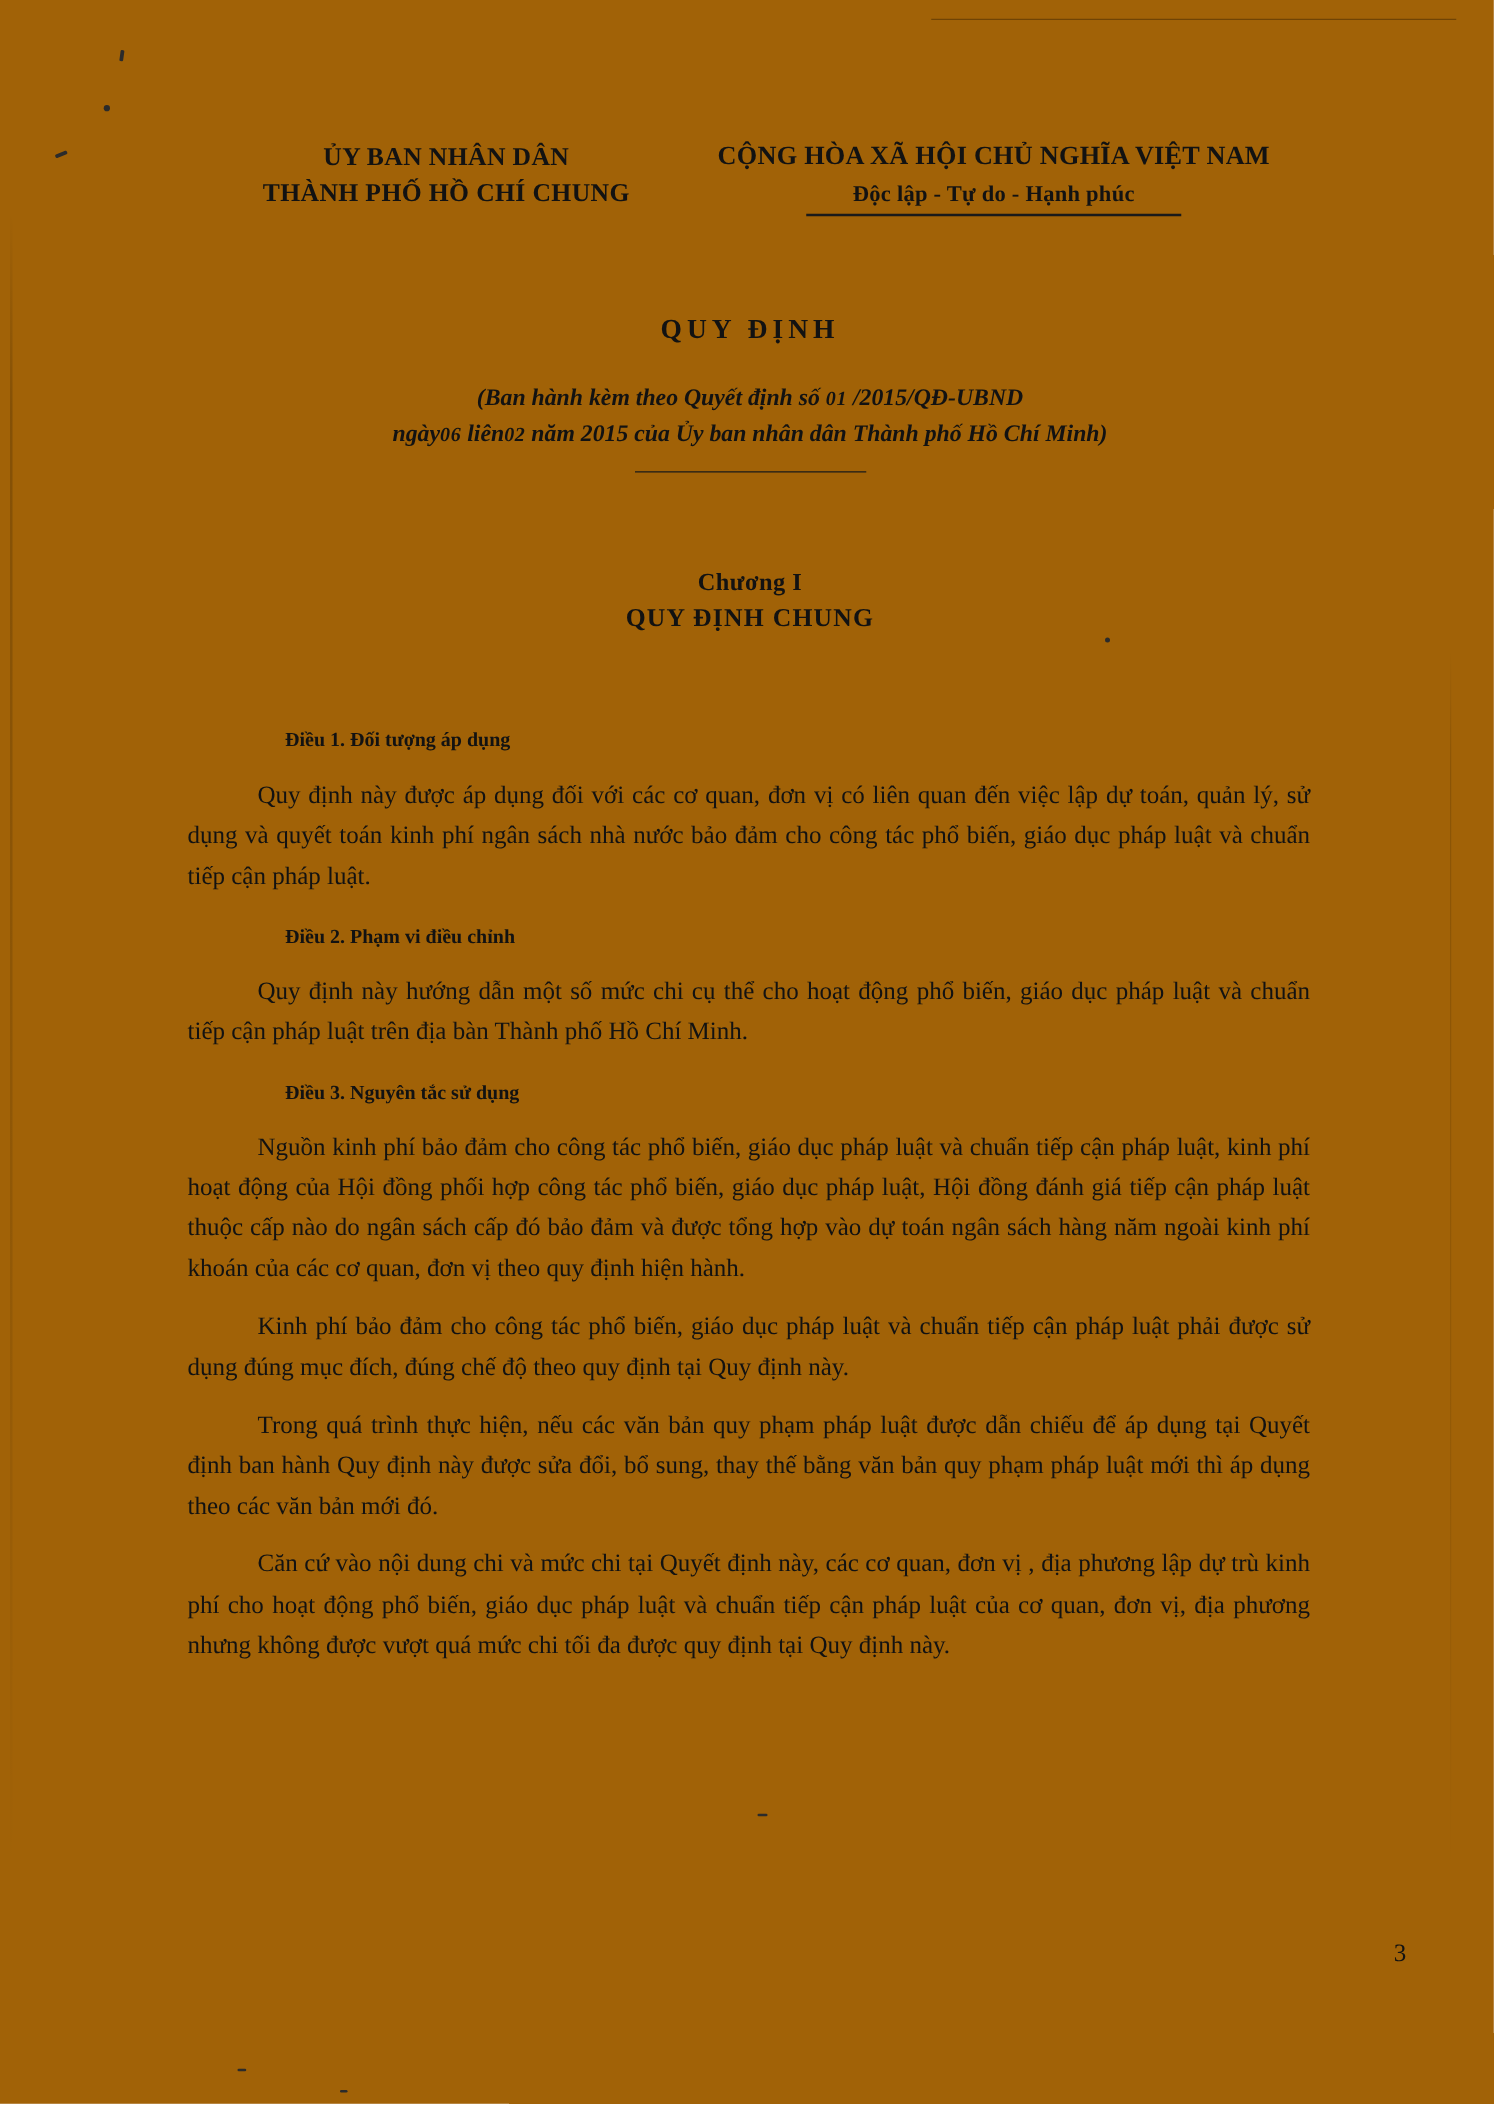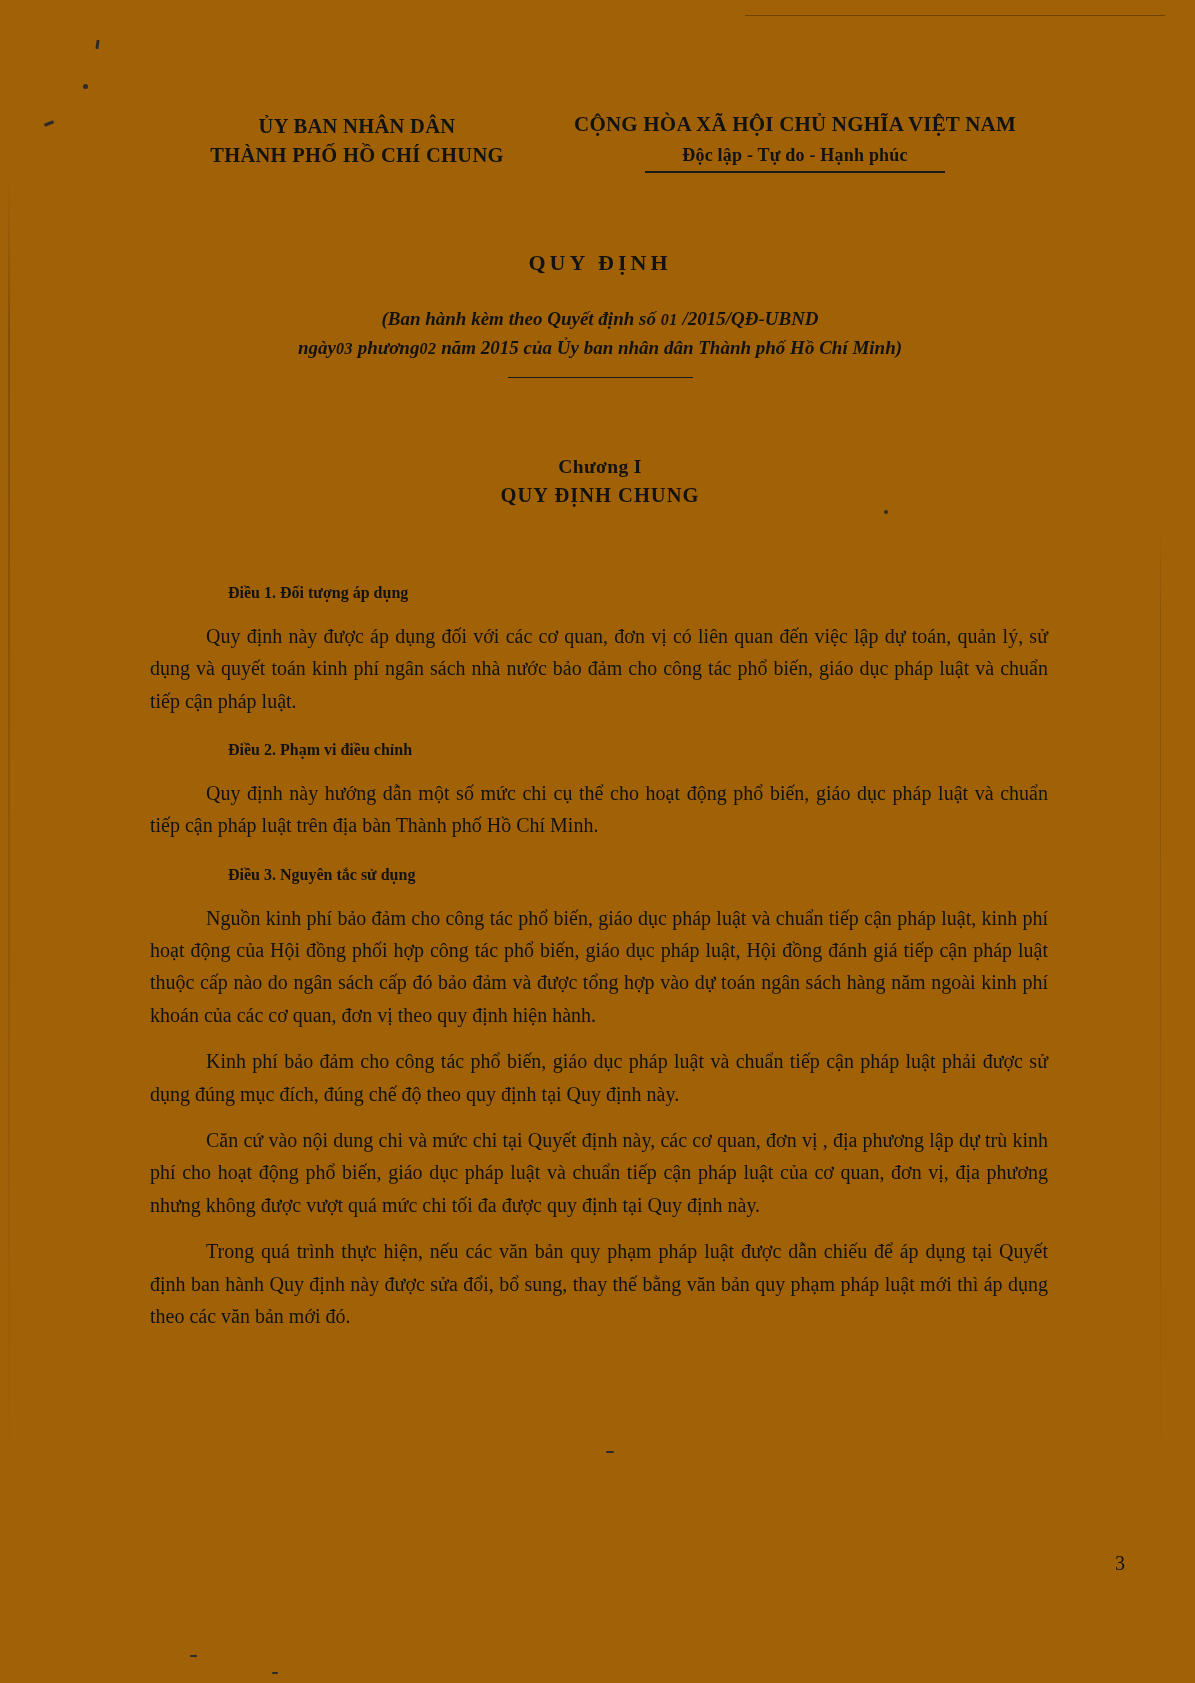--- a/index.html
+++ b/index.html
@@ -214,22 +214,22 @@
 
     <div class="title-block">
       <div class="doc-kind">QUY ĐỊNH</div>
       <div class="issued-by">
         <div>
           <span>(Ban hành kèm theo Quyết định số</span>
           <span class="hand">01</span>
           <span>/2015/QĐ-UBND</span>
         </div>
         <div>
-          <span>ngày</span><span class="hand">03</span>
-          <span>phương</span><span class="hand">02</span>
+          <span>ngày</span><span class="hand">06</span>
+          <span>liên</span><span class="hand">02</span>
           <span>năm 2015 của Ủy ban nhân dân Thành phố Hồ Chí Minh)</span>
         </div>
       </div>
       <div class="title-rule"></div>
     </div>
 
     <div class="chapter">
       <div class="ch-num">Chương I</div>
       <div class="ch-name">QUY ĐỊNH CHUNG</div>
     </div>
@@ -238,22 +238,22 @@
 
       <div class="article-head">Điều 1. Đối tượng áp dụng</div>
       <p class="para">Quy định này được áp dụng đối với các cơ quan, đơn vị có liên quan đến việc lập dự toán, quản lý, sử dụng và quyết toán kinh phí ngân sách nhà nước bảo đảm cho công tác phổ biến, giáo dục pháp luật và chuẩn tiếp cận pháp luật.</p>
 
       <div class="article-head">Điều 2. Phạm vi điều chỉnh</div>
       <p class="para">Quy định này hướng dẫn một số mức chi cụ thể cho hoạt động phổ biến, giáo dục pháp luật và chuẩn tiếp cận pháp luật trên địa bàn Thành phố Hồ Chí Minh.</p>
 
       <div class="article-head">Điều 3. Nguyên tắc sử dụng</div>
       <p class="para">Nguồn kinh phí bảo đảm cho công tác phổ biến, giáo dục pháp luật và chuẩn tiếp cận pháp luật, kinh phí hoạt động của Hội đồng phối hợp công tác phổ biến, giáo dục pháp luật, Hội đồng đánh giá tiếp cận pháp luật thuộc cấp nào do ngân sách cấp đó bảo đảm và được tổng hợp vào dự toán ngân sách hàng năm ngoài kinh phí khoán của các cơ quan, đơn vị theo quy định hiện hành.</p>
       <p class="para">Kinh phí bảo đảm cho công tác phổ biến, giáo dục pháp luật và chuẩn tiếp cận pháp luật phải được sử dụng đúng mục đích, đúng chế độ theo quy định tại Quy định này.</p>
+      <p class="para">Trong quá trình thực hiện, nếu các văn bản quy phạm pháp luật được dẫn chiếu để áp dụng tại Quyết định ban hành Quy định này được sửa đổi, bổ sung, thay thế bằng văn bản quy phạm pháp luật mới thì áp dụng theo các văn bản mới đó.</p>
       <p class="para">Căn cứ vào nội dung chi và mức chi tại Quyết định này, các cơ quan, đơn vị , địa phương lập dự trù kinh phí cho hoạt động phổ biến, giáo dục pháp luật và chuẩn tiếp cận pháp luật của cơ quan, đơn vị, địa phương nhưng không được vượt quá mức chi tối đa được quy định tại Quy định này.</p>
-      <p class="para">Trong quá trình thực hiện, nếu các văn bản quy phạm pháp luật được dẫn chiếu để áp dụng tại Quyết định ban hành Quy định này được sửa đổi, bổ sung, thay thế bằng văn bản quy phạm pháp luật mới thì áp dụng theo các văn bản mới đó.</p>
 
     </div>
 
   </div>
 
   <div class="page-number">3</div>
 
 </div>
 
 </body></html>

